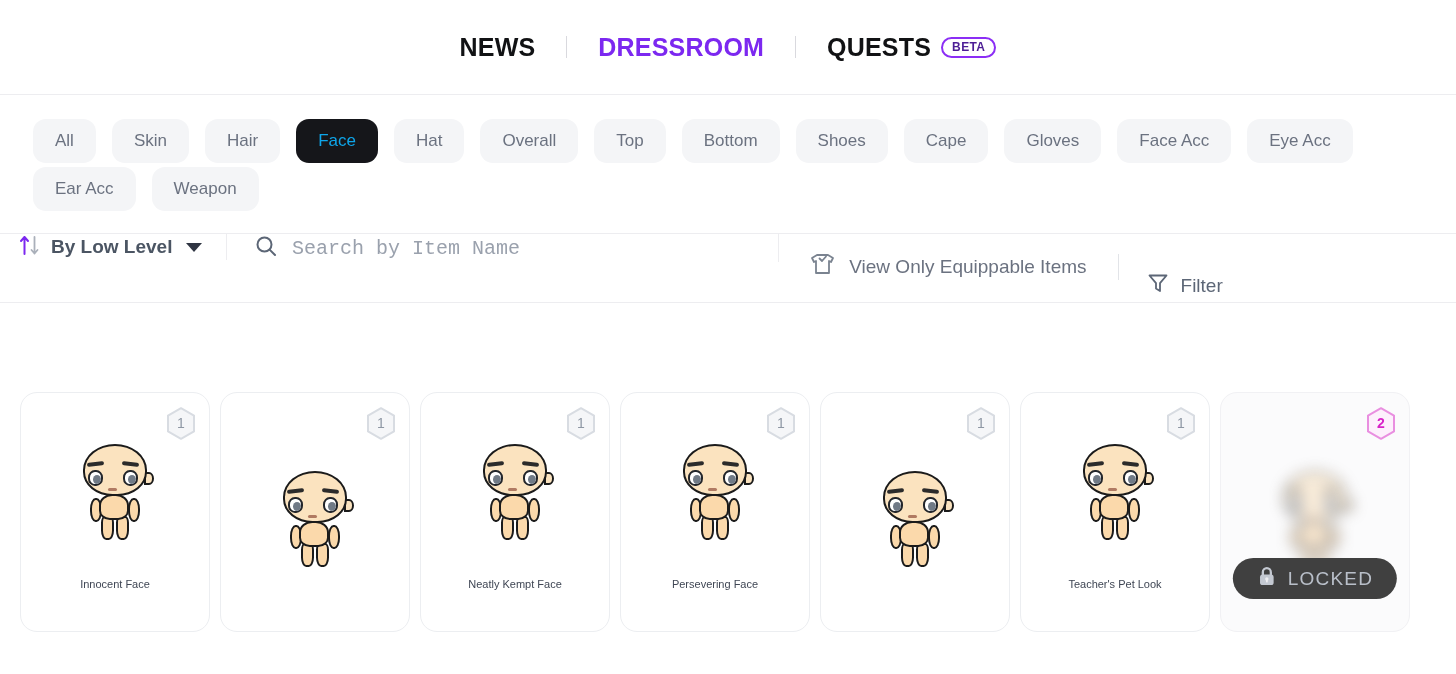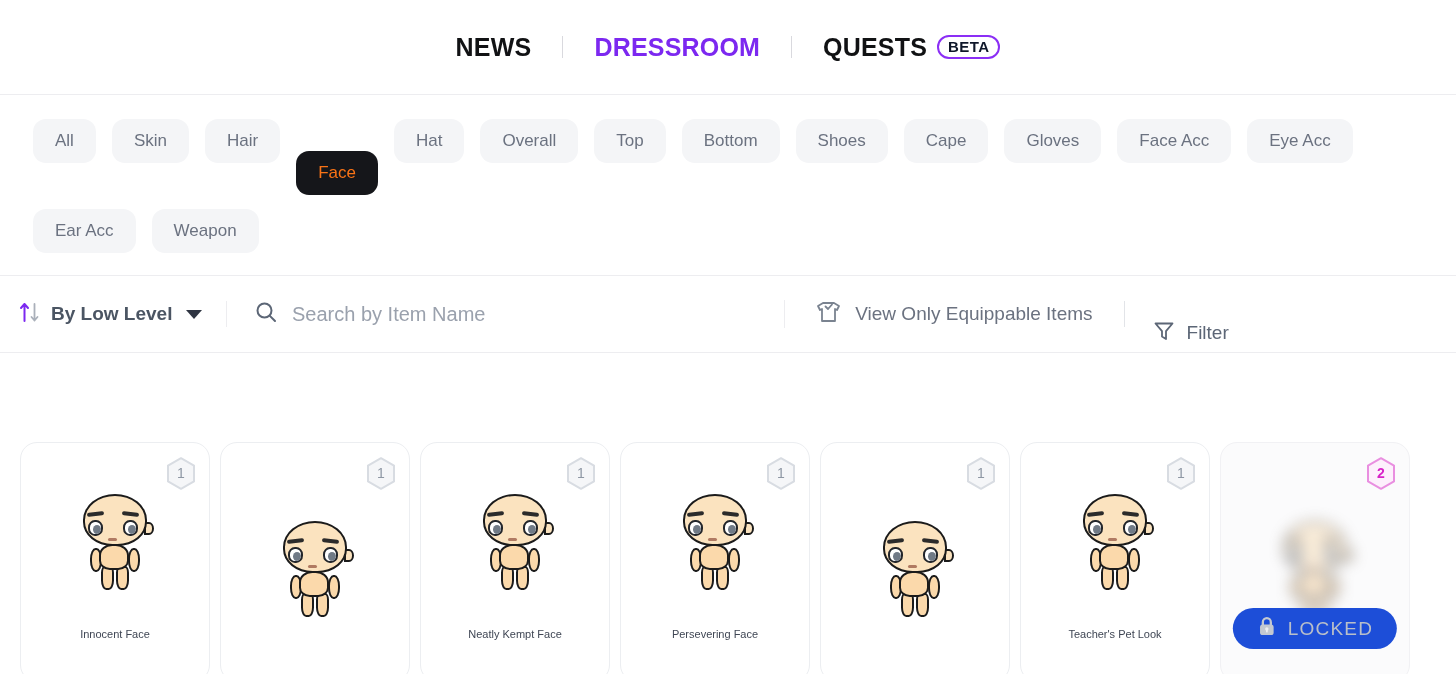--- a/index.html
+++ b/index.html
@@ -35,64 +35,63 @@
     gap: 10px;
   }
   .nav-item.active { color: #7c28f0; }
   .nav-sep {
     width: 1px;
     height: 22px;
     background: #d9d9de;
     margin: 0 17px;
   }
   .beta-badge {
-    font-size: 15px;
+    font-size: 12px;
     font-weight: bold;
-    color: #0f172a;
+    color: #4c1d95;
     border: 2px solid #8b2ef5;
     border-radius: 999px;
     padding: 2px 9px 3px;
     letter-spacing: 0.4px;
     line-height: 1;
   }
 
   
   .chipwrap {
     padding: 24px 30px 22px 33px;
     display: flex;
     flex-wrap: wrap;
-    gap: 14px 16px;
+    gap: 4px 16px;
     background: #fff;
   }
   .chip {
     height: 44px;
     padding: 0 22px;
     border-radius: 13px;
     background: #f4f5f7;
     color: #6b7280;
     font-size: 17px;
     display: flex;
     align-items: center;
     justify-content: center;
     cursor: pointer;
     white-space: nowrap;
   }
   .chip.active {
     background: #15161a;
-    color: #f97316;
-    margin-top: 32px;
+    color: #0ea5e9;
   }
 
   
   .toolbar {
-    height: 78px;
+    height: 70px;
     border-top: 1px solid #ededf0;
     border-bottom: 1px solid #ededf0;
     display: flex;
-    align-items: center;
+    align-items: flex-start;
     background: #fff;
   }
   .tb-sort {
     width: 227px;
     display: flex;
     align-items: center;
     gap: 9px;
     padding-left: 19px;
     border-right: 1px solid #ededf0;
     cursor: pointer;
@@ -117,21 +116,21 @@
     align-items: center;
     gap: 14px;
     padding-left: 27px;
     border-right: 1px solid #ededf0;
     max-width: 711px;
   }
   .tb-search input {
     border: none;
     outline: none;
     font-size: 20px;
-    font-family: Liberation Sans, sans-serif;
+    font-family: Liberation Mono, monospace;
     color: #3b4252;
     width: 100%;
     background: transparent;
   }
   .tb-search input::placeholder { color: #9aa1ad; }
   .tb-right {
     flex: 1 1 auto;
     display: flex;
     align-items: center;
     justify-content: flex-start;
@@ -224,21 +223,21 @@
     line-height: 1.28;
     padding: 0 12px 40px;
     width: 100%;
   }
 
   .locked-pill {
     position: absolute;
     left: 50%;
     transform: translateX(-50%);
     bottom: 32px;
-    background: #1d4ed8;
+    background: #404040;
     border-radius: 999px;
     height: 41px;
     padding: 0 24px;
     display: flex;
     align-items: center;
     gap: 11px;
     color: #b9bfc9;
     font-size: 19px;
     letter-spacing: 1.2px;
     font-family: "Liberation Sans Narrow", "Liberation Sans", sans-serif;

